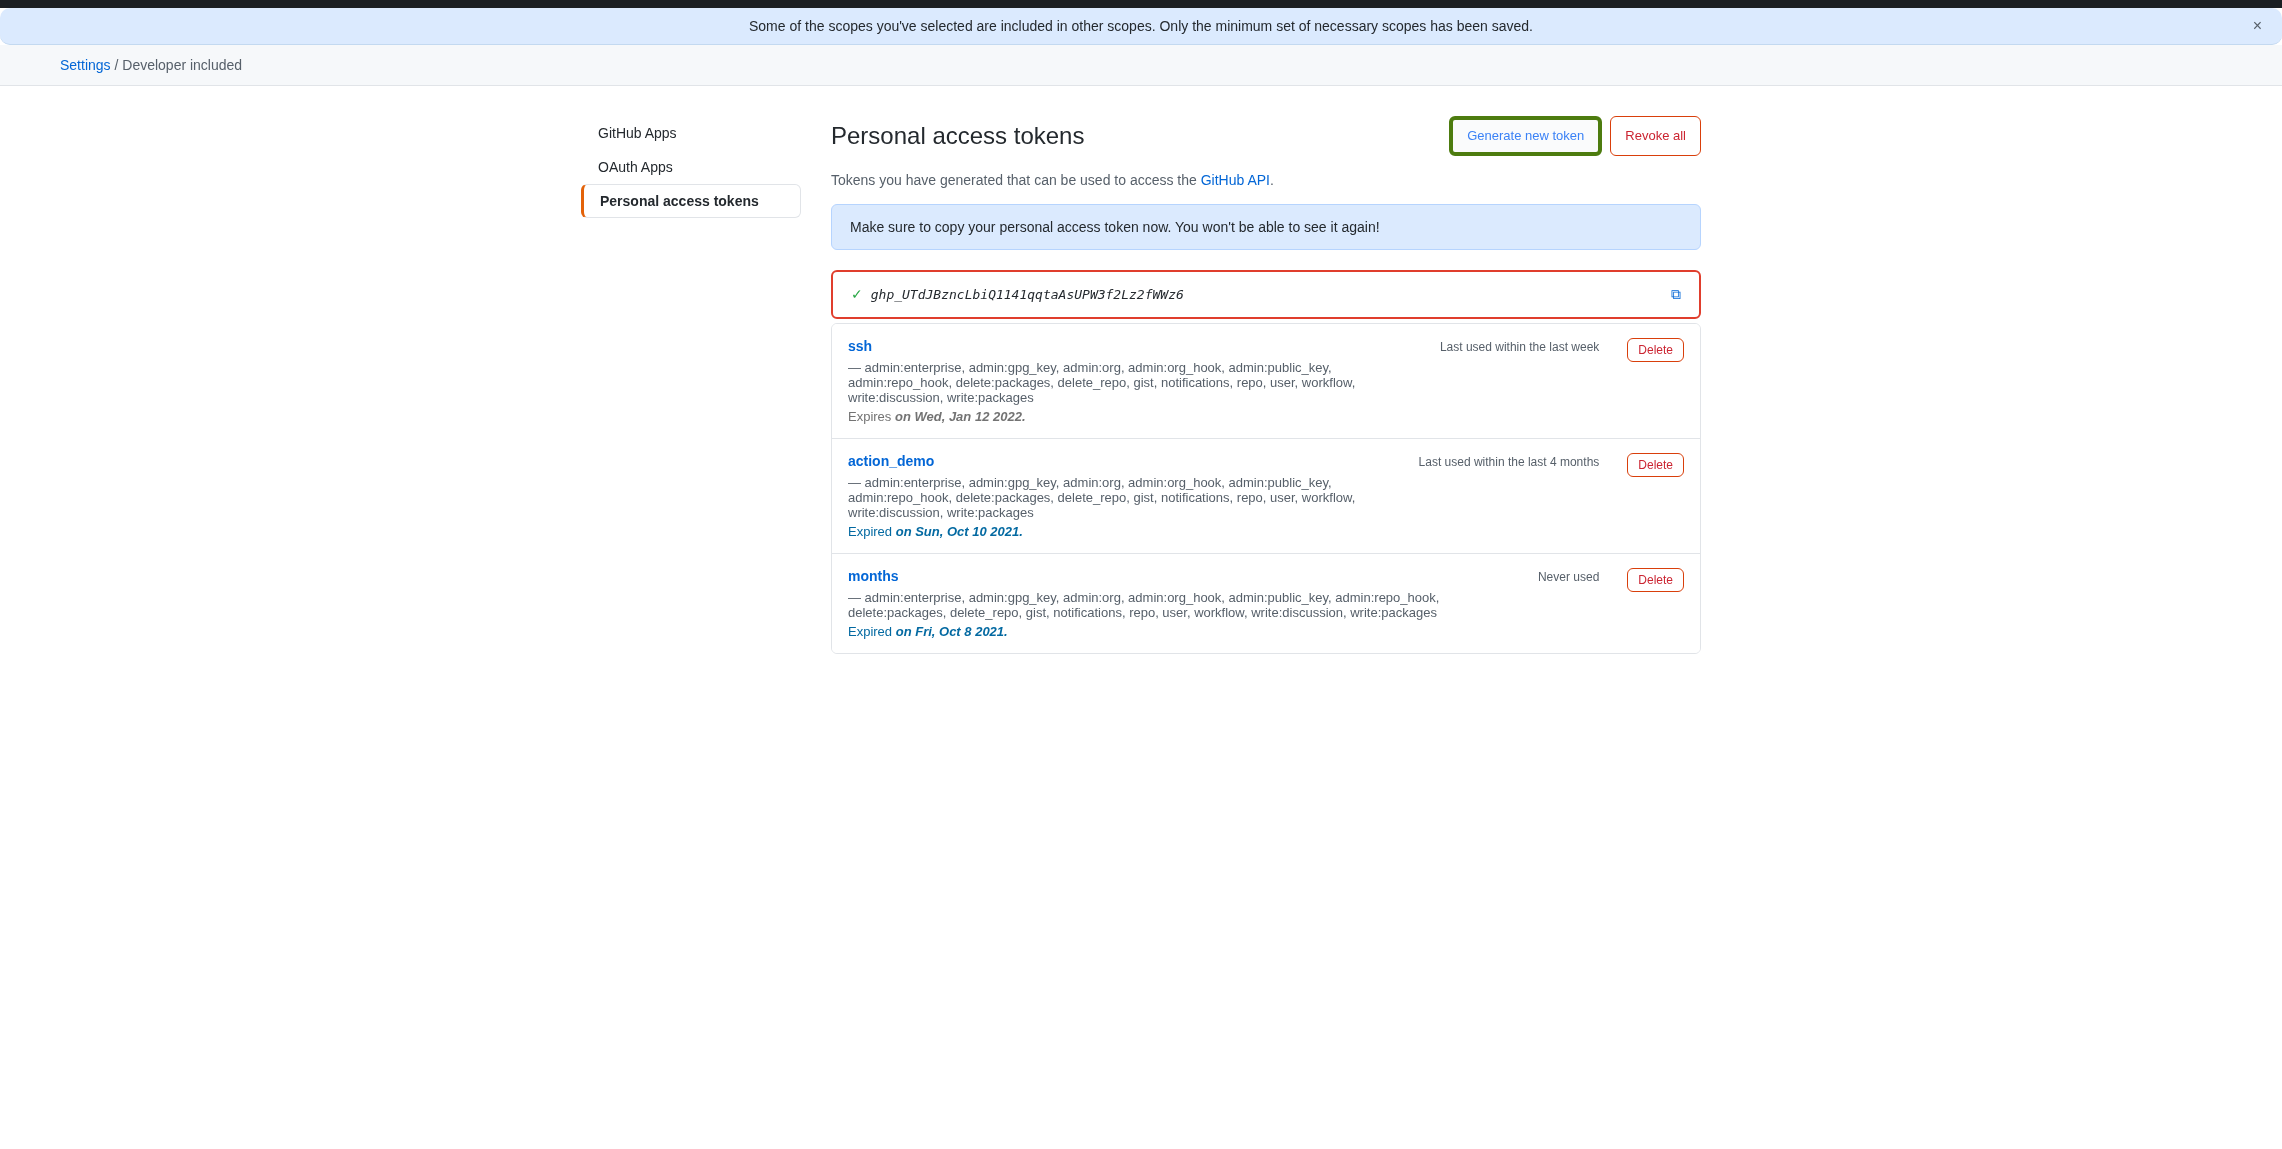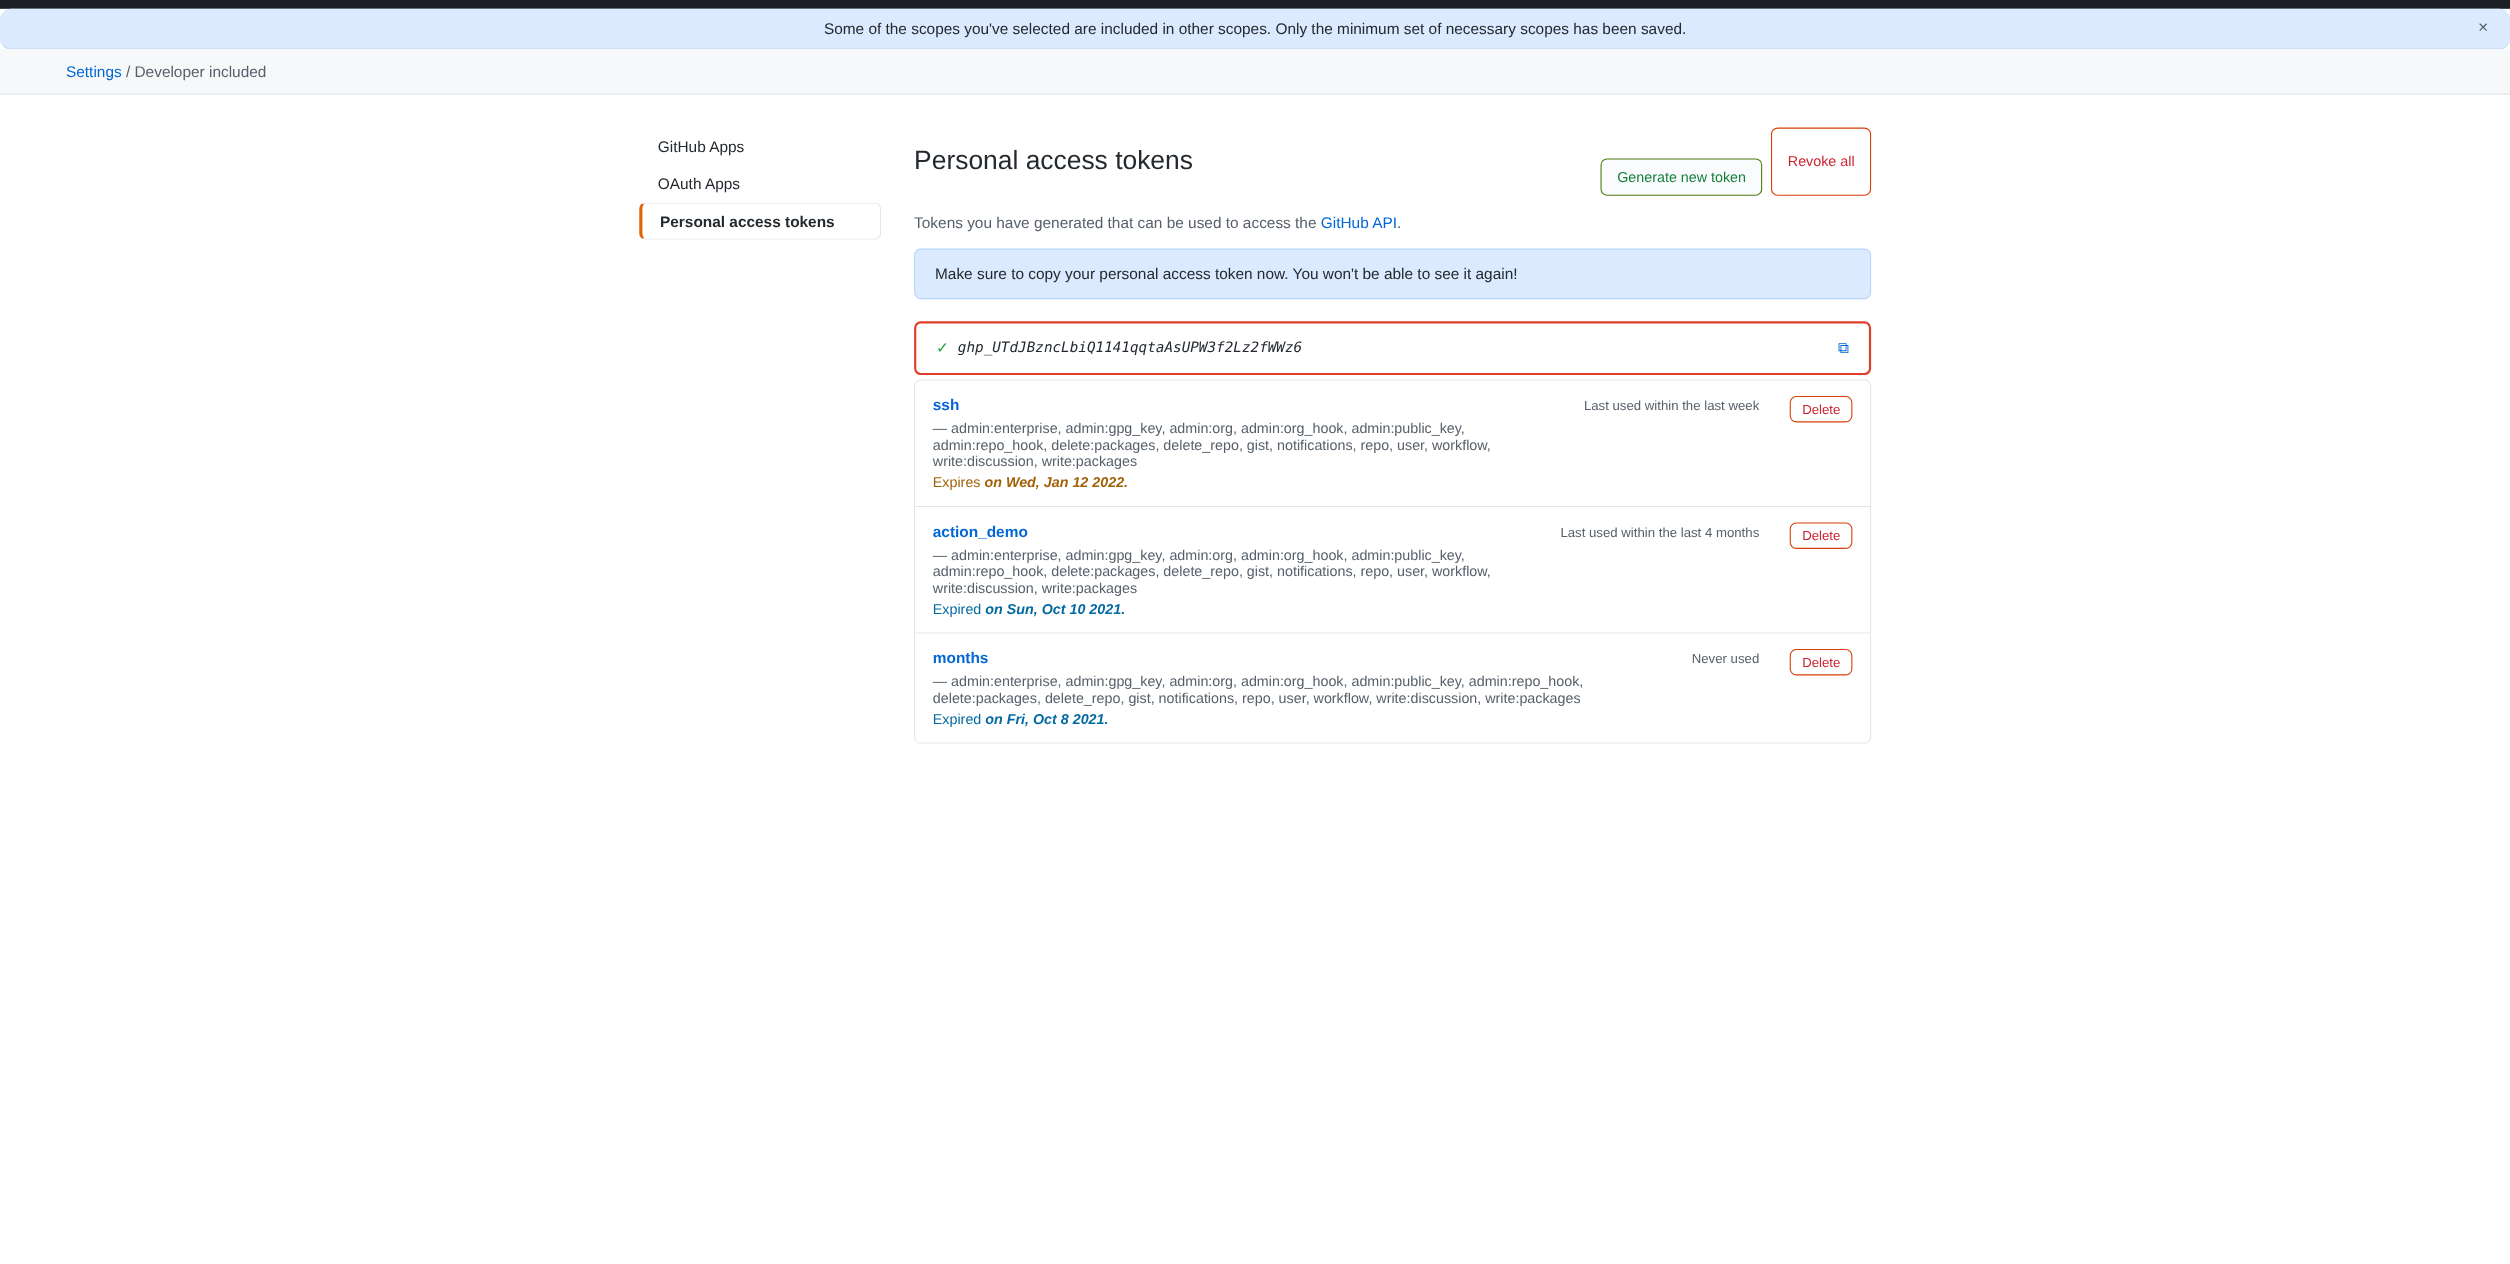--- a/index.html
+++ b/index.html
@@ -113,23 +113,22 @@
     .btn {
       padding: 6px 14px;
       font-size: 13px;
       border-radius: 6px;
       cursor: pointer;
       font-weight: 500;
       line-height: 1.5;
     }
     .btn-default {
       background: #fafbfc;
-      border: 1px solid #4d7c0f;
-      color: #15803d;
-      margin-top: 28px;
+      border: 4px solid #4d7c0f;
+      color: #3b82f6;
     }
     .btn-danger {
       background: #fff;
       border: 1px solid #d93f0b;
       color: #cb2431;
     }
     .btn-danger-outline {
       background: #fff;
       border: 1px solid #d93f0b;
       color: #cb2431;
@@ -233,21 +232,21 @@
       font-size: 12px;
       white-space: nowrap;
       margin-left: auto;
       padding-right: 16px;
       padding-top: 2px;
     }
     .token-expires {
       font-size: 13px;
       margin-top: 4px;
     }
-    .expires-normal { color: #a16207; }
+    .expires-normal { color: #737373; }
     .expires-expired { color: #0369a1; }
     .expires-date { font-weight: 700; font-style: italic; }
 
     .token-item-right {
       display: flex;
       align-items: flex-start;
       gap: 12px;
     }
 
     

